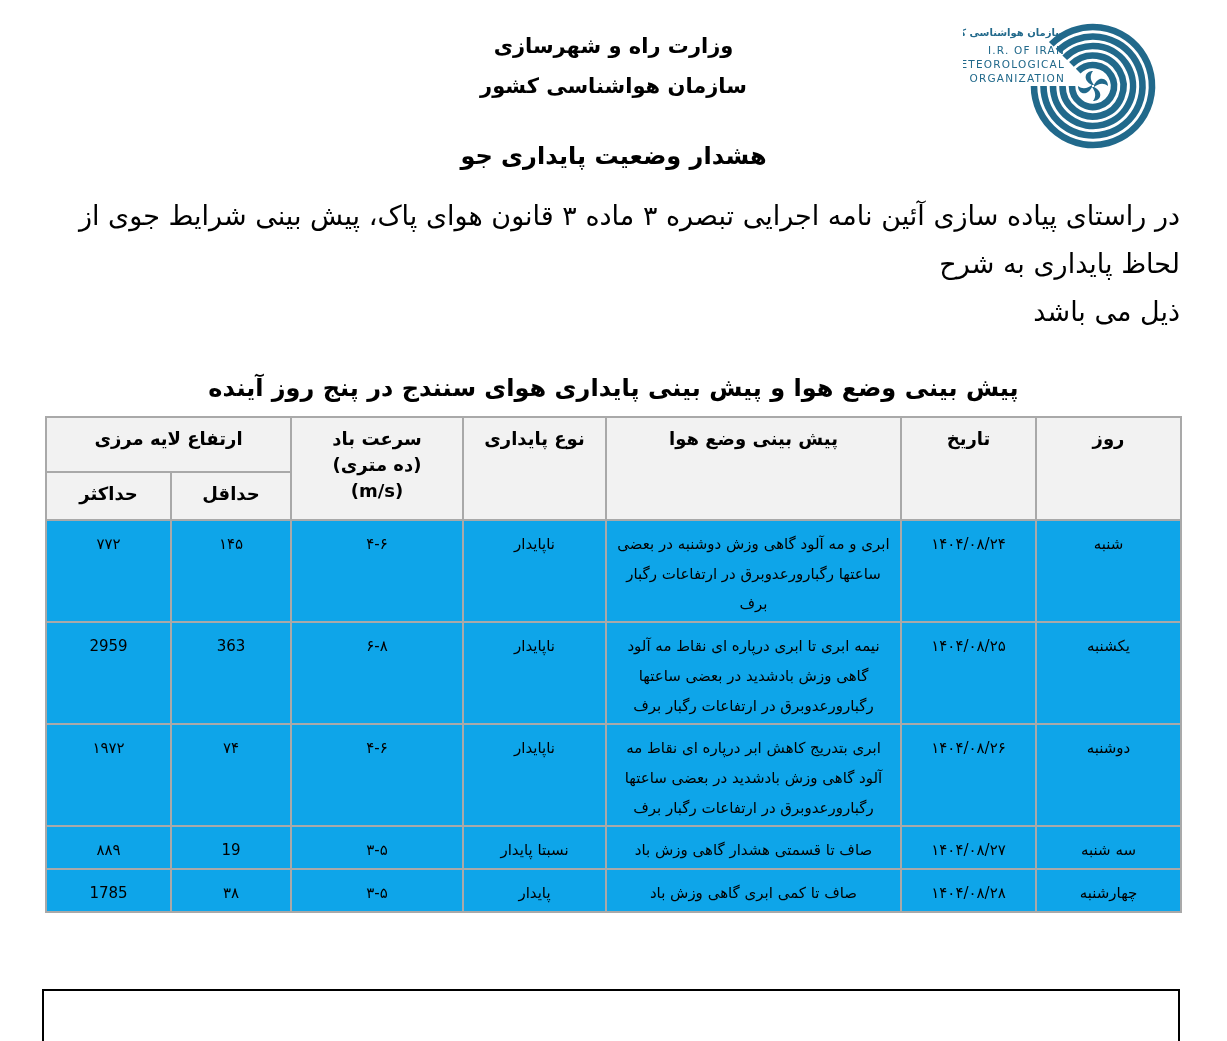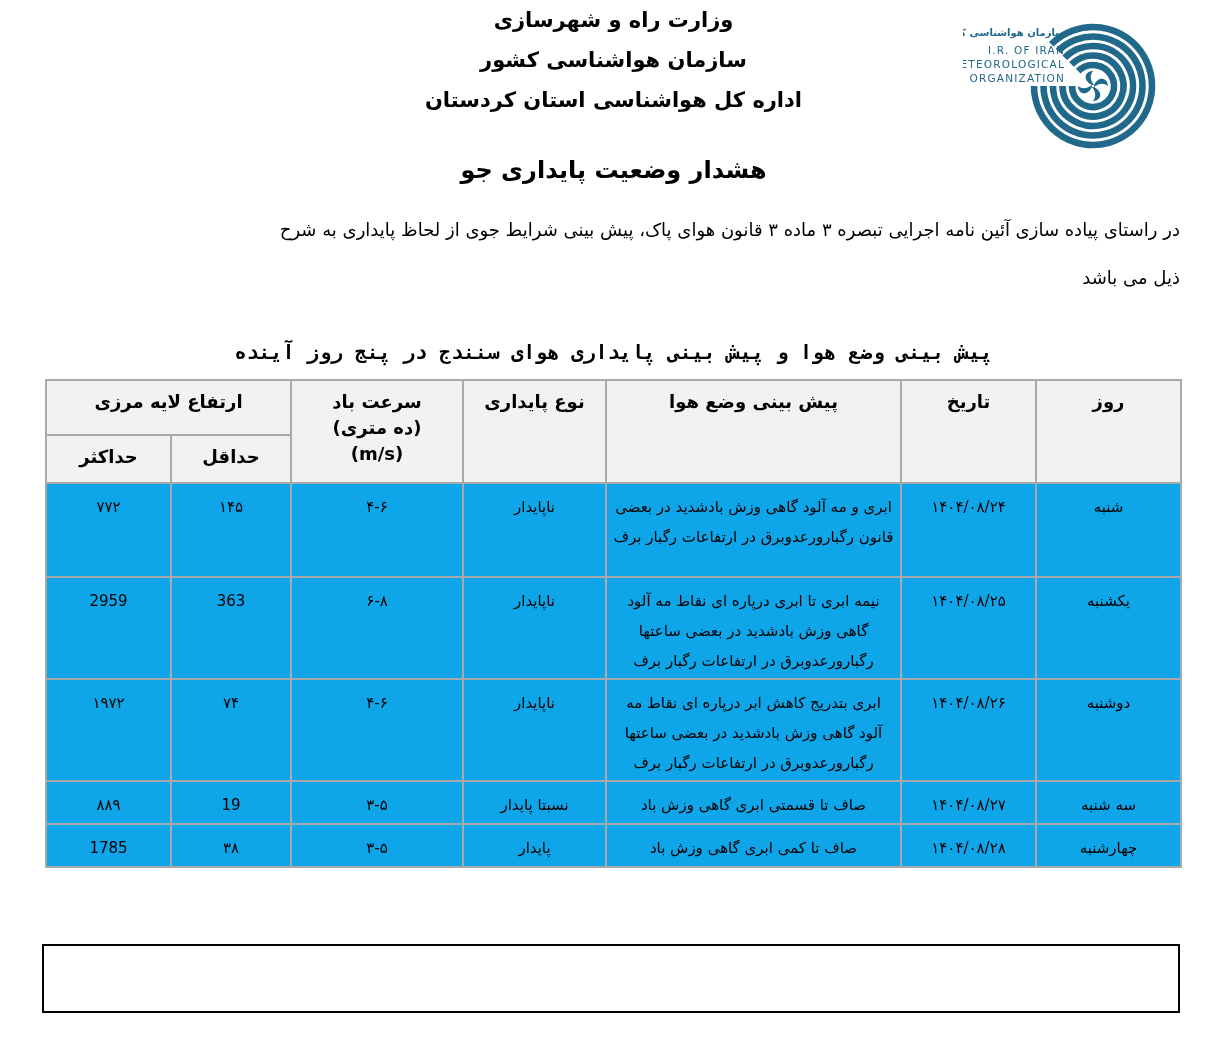--- a/index.html
+++ b/index.html
@@ -12,20 +12,21 @@
   }
   .page {
     position: relative;
     width: 1227px; height: 1041px;
     direction: rtl;
     background: #fff;
   }
 
   
   .letterhead {
+    padding-top: 26px;
     text-align: center;
     font-weight: bold;
     font-size: 21px;
   }
   .letterhead div { line-height: 40px; }
   
   .logo-wrap {
     position: absolute;
     top: 8px;
     right: 52px;
@@ -35,31 +36,30 @@
 
   .doc-title {
     margin-top: 36px;
     text-align: center;
     font-weight: bold;
     font-size: 24px;
   }
 
   .intro {
     margin: 22px 47px 0 47px;
-    font-size: 18px;
+    font-size: 27px;
     line-height: 48px;
     text-align: right;
   }
 
   .table-title {
     margin-top: 38px;
     text-align: center;
     font-weight: bold;
-    font-size: 20px;
-    font-family: Liberation Mono, monospace;
+    font-size: 24px;
   }
 
   
   table.forecast {
     margin: 14px auto 0 auto;
     width: 1135px;
     border-collapse: collapse;
     table-layout: fixed;
   }
   table.forecast th, table.forecast td {
@@ -104,21 +104,20 @@
   .logo-en { font-size: 10.5px; letter-spacing: 1.2px; }
 </style>
 </head>
 <body>
 
 <div class="page">
 
   <div class="letterhead">
     <div>وزارت راه و شهرسازی</div>
     <div>سازمان هواشناسی کشور</div>
-    <div>اداره کل هواشناسی استان کردستان</div>
   </div>
 
   <div class="logo-wrap">
     <svg width="212" height="142" viewBox="0 0 212 142">
       <g stroke="#21698b" stroke-width="6.6" fill="none" stroke-linecap="butt">
 
         <path d="M 109.0 78 A 21 21 0 1 0 115.15 63.15"></path>
         <path d="M 99.5 78 A 30.5 30.5 0 1 0 108.43 56.43"></path>
         <path d="M 90.0 78 A 40 40 0 1 0 101.72 49.72"></path>
         <path d="M 80.5 78 A 49.5 49.5 0 1 0 95.00 42.99"></path>
@@ -174,21 +173,21 @@
       </tr>
       <tr class="hrow2">
         <th>حداقل</th>
         <th>حداکثر</th>
       </tr>
     </thead>
     <tbody>
       <tr class="r-tall">
         <td>شنبه</td>
         <td class="num">۱۴۰۴/۰۸/۲۴</td>
-        <td>ابری و مه آلود گاهی وزش بادشدید در بعضی قانون رگبارورعدوبرق در ارتفاعات رگبار برف</td>
+        <td>ابری و مه آلود گاهی وزش دوشنبه در بعضی ساعتها رگبارورعدوبرق در ارتفاعات رگبار برف</td>
         <td>ناپایدار</td>
         <td class="num">۴-۶</td>
         <td class="shaded num">۱۴۵</td>
         <td class="shaded num">۷۷۲</td>
       </tr>
       <tr class="r-tall">
         <td>یکشنبه</td>
         <td class="num">۱۴۰۴/۰۸/۲۵</td>
         <td>نیمه ابری تا ابری درپاره ای نقاط مه آلود گاهی وزش بادشدید در بعضی ساعتها رگبارورعدوبرق در ارتفاعات رگبار برف</td>
         <td>ناپایدار</td>
@@ -201,21 +200,21 @@
         <td class="num">۱۴۰۴/۰۸/۲۶</td>
         <td>ابری بتدریج کاهش ابر درپاره ای نقاط مه آلود گاهی وزش بادشدید در بعضی ساعتها رگبارورعدوبرق در ارتفاعات رگبار برف</td>
         <td>ناپایدار</td>
         <td class="num">۴-۶</td>
         <td class="shaded num">۷۴</td>
         <td class="shaded num">۱۹۷۲</td>
       </tr>
       <tr class="r-short">
         <td>سه شنبه</td>
         <td class="num">۱۴۰۴/۰۸/۲۷</td>
-        <td>صاف تا قسمتی ابری گاهی وزش باد</td>
+        <td>صاف تا قسمتی هشدار گاهی وزش باد</td>
         <td>نسبتا پایدار</td>
         <td class="num">۳-۵</td>
         <td class="shaded num">19</td>
         <td class="shaded num">۸۸۹</td>
       </tr>
       <tr class="r-short">
         <td>چهارشنبه</td>
         <td class="num">۱۴۰۴/۰۸/۲۸</td>
         <td>صاف تا کمی ابری گاهی وزش باد</td>
         <td>پایدار</td>

